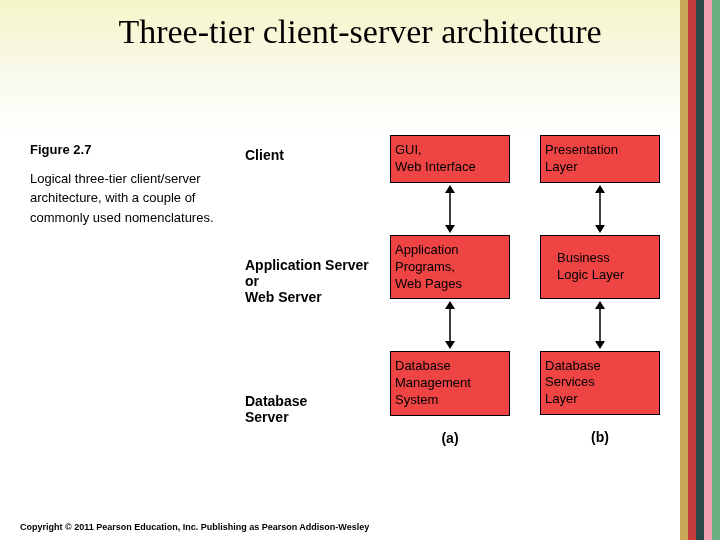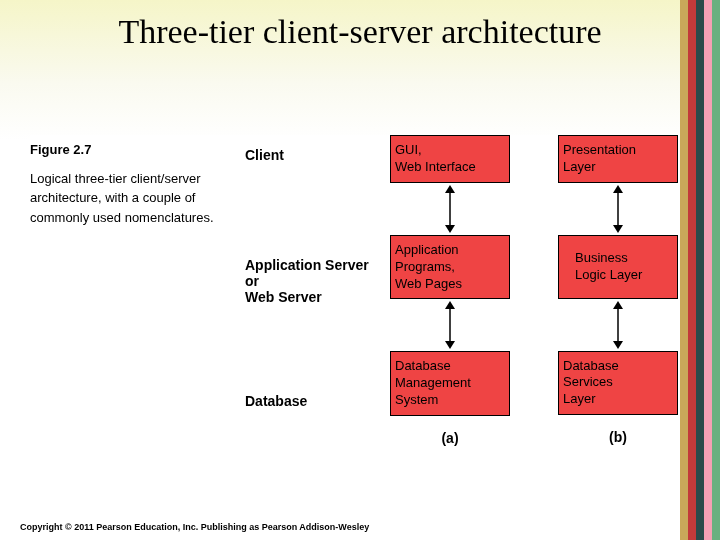--- a/index.html
+++ b/index.html
@@ -72,21 +72,21 @@
   }
   .row1 { top: 12px; }
   .row2 { top: 122px; }
   .row3 { top: 258px; }
   .col {
     position: absolute;
     top: 0;
     width: 120px;
   }
   .colA { left: 360px; }
-  .colB { left: 528px; }
+  .colB { left: 510px; }
   .box {
     border: 1px solid #000;
     border-radius: 0;
     padding: 6px 4px;
     font-size: 13px;
     line-height: 1.3;
     background: #ef4444;
     color: #000;
     width: 120px;
   }
@@ -141,20 +141,21 @@
   <div class="row-labels row1">
     <span>Client</span>
   </div>
   <div class="row-labels row2">
     <div>Application Server</div>
     <div>or</div>
     <div>Web Server</div>
   </div>
   <div class="row-labels row3">
     <div>Database</div>
+    <div>Server</div>
   </div>
 
   <div class="col colA">
     <div class="box" style="white-space:pre-line">GUI,
 Web Interface</div>
     <div class="arrow">
       <svg width="14" height="48" viewBox="0 0 14 48">
         <line x1="7" y1="6" x2="7" y2="42" stroke="#000" stroke-width="1.5"></line>
         <polygon points="7,0 2,8 12,8" fill="#000"></polygon>
         <polygon points="7,48 2,40 12,40" fill="#000"></polygon>

